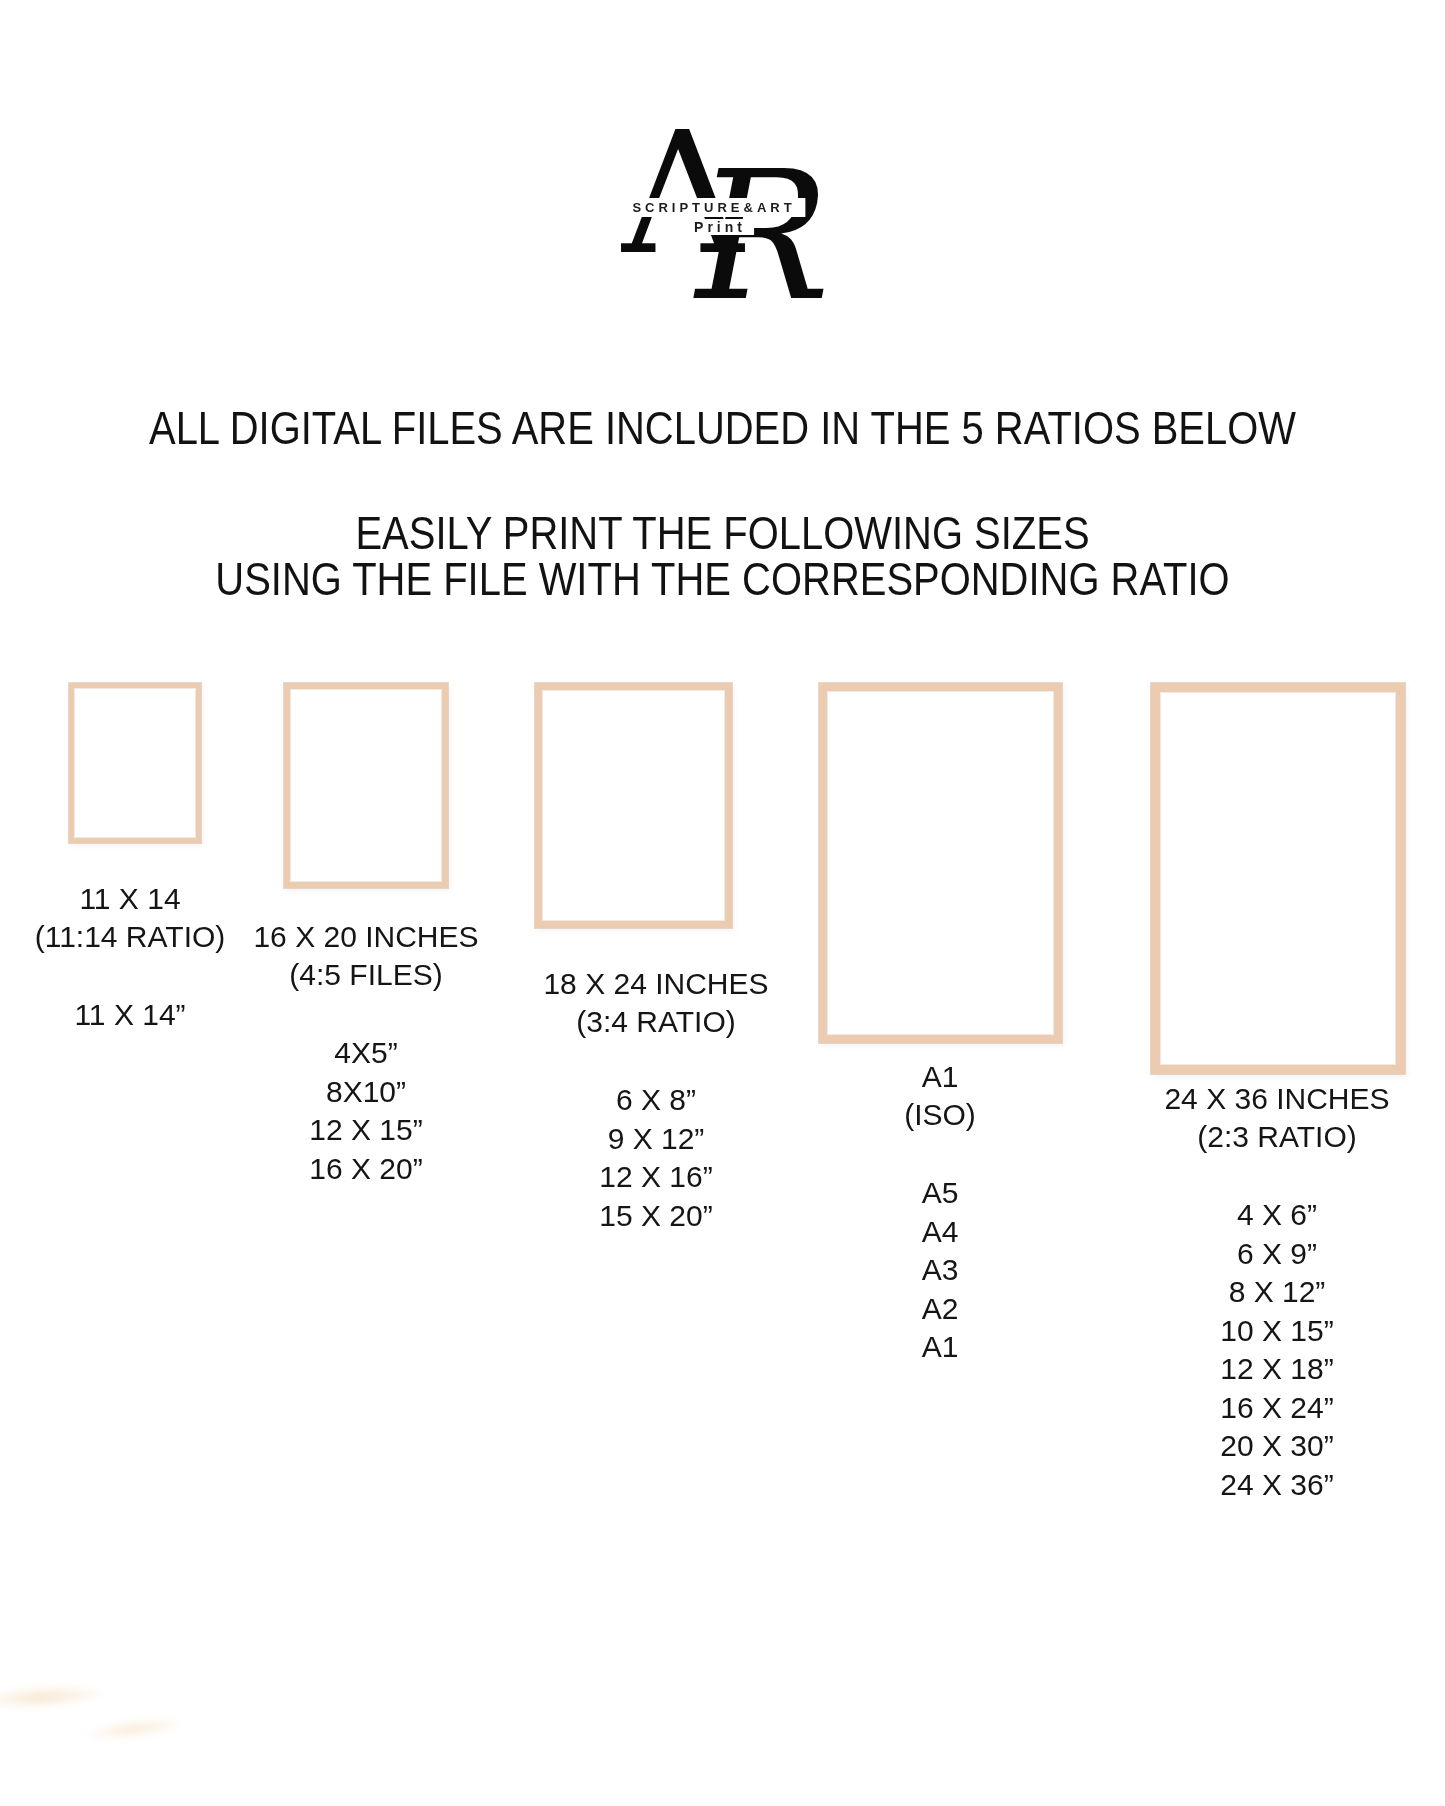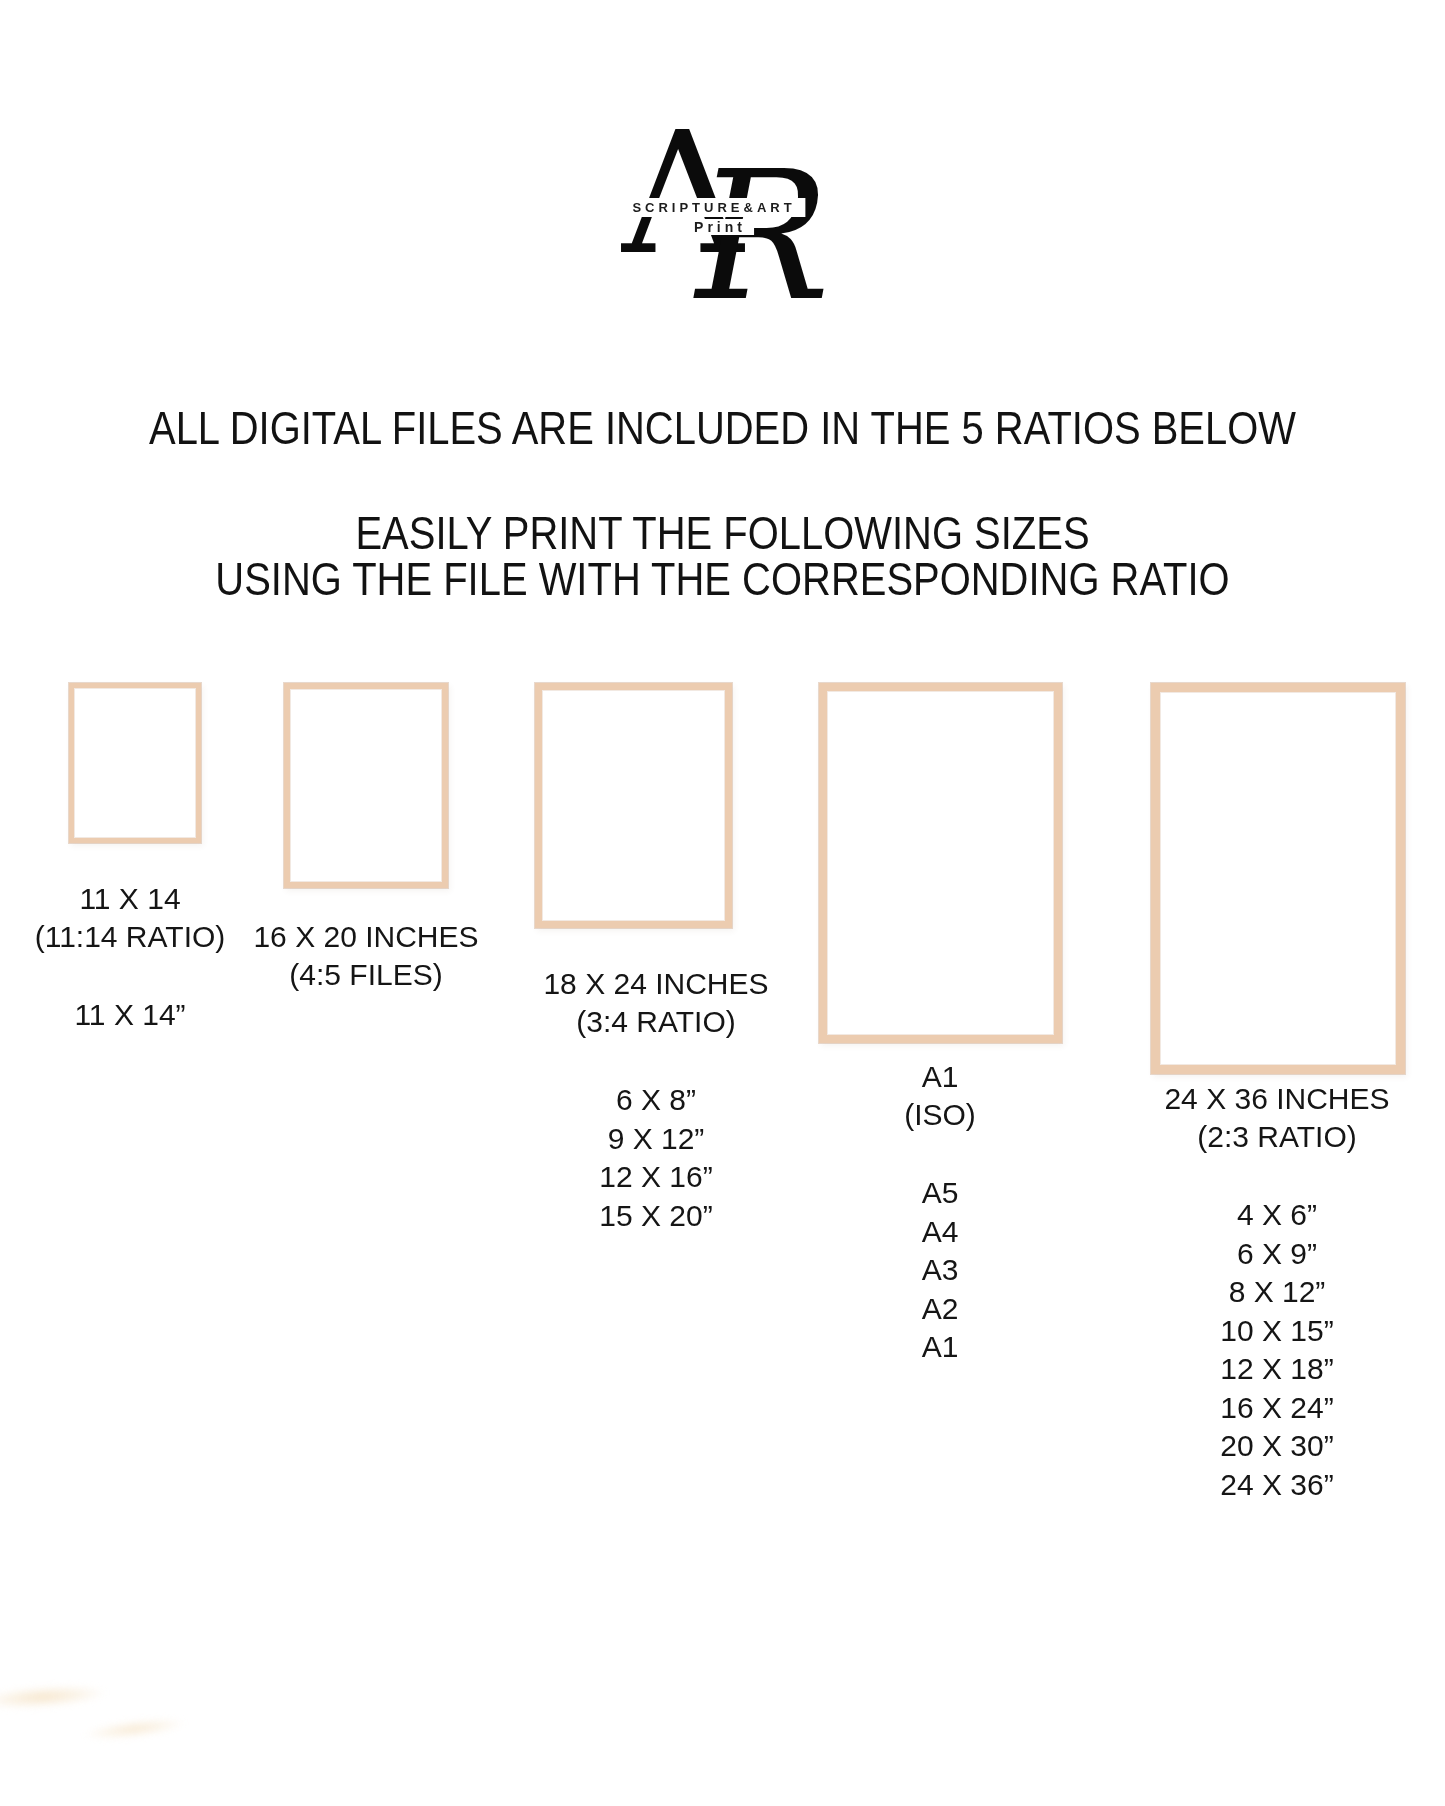--- a/index.html
+++ b/index.html
@@ -118,20 +118,26 @@
     <div>11 X 14</div>
     <div>(11:14 RATIO)</div>
     <div class="sizes">
         <div class="size-line">11 X 14”</div>
       </div>
   </div>
 
   <div class="ratio-col col-2">
     <div>16 X 20 INCHES</div>
     <div>(4:5 FILES)</div>
+    <div class="sizes">
+        <div class="size-line">4X5”</div>
+        <div class="size-line">8X10”</div>
+        <div class="size-line">12 X 15”</div>
+        <div class="size-line">16 X 20”</div>
+      </div>
   </div>
 
   <div class="ratio-col col-3">
     <div>18 X 24 INCHES</div>
     <div>(3:4 RATIO)</div>
     <div class="sizes">
         <div class="size-line">6 X 8”</div>
         <div class="size-line">9 X 12”</div>
         <div class="size-line">12 X 16”</div>
         <div class="size-line">15 X 20”</div>

